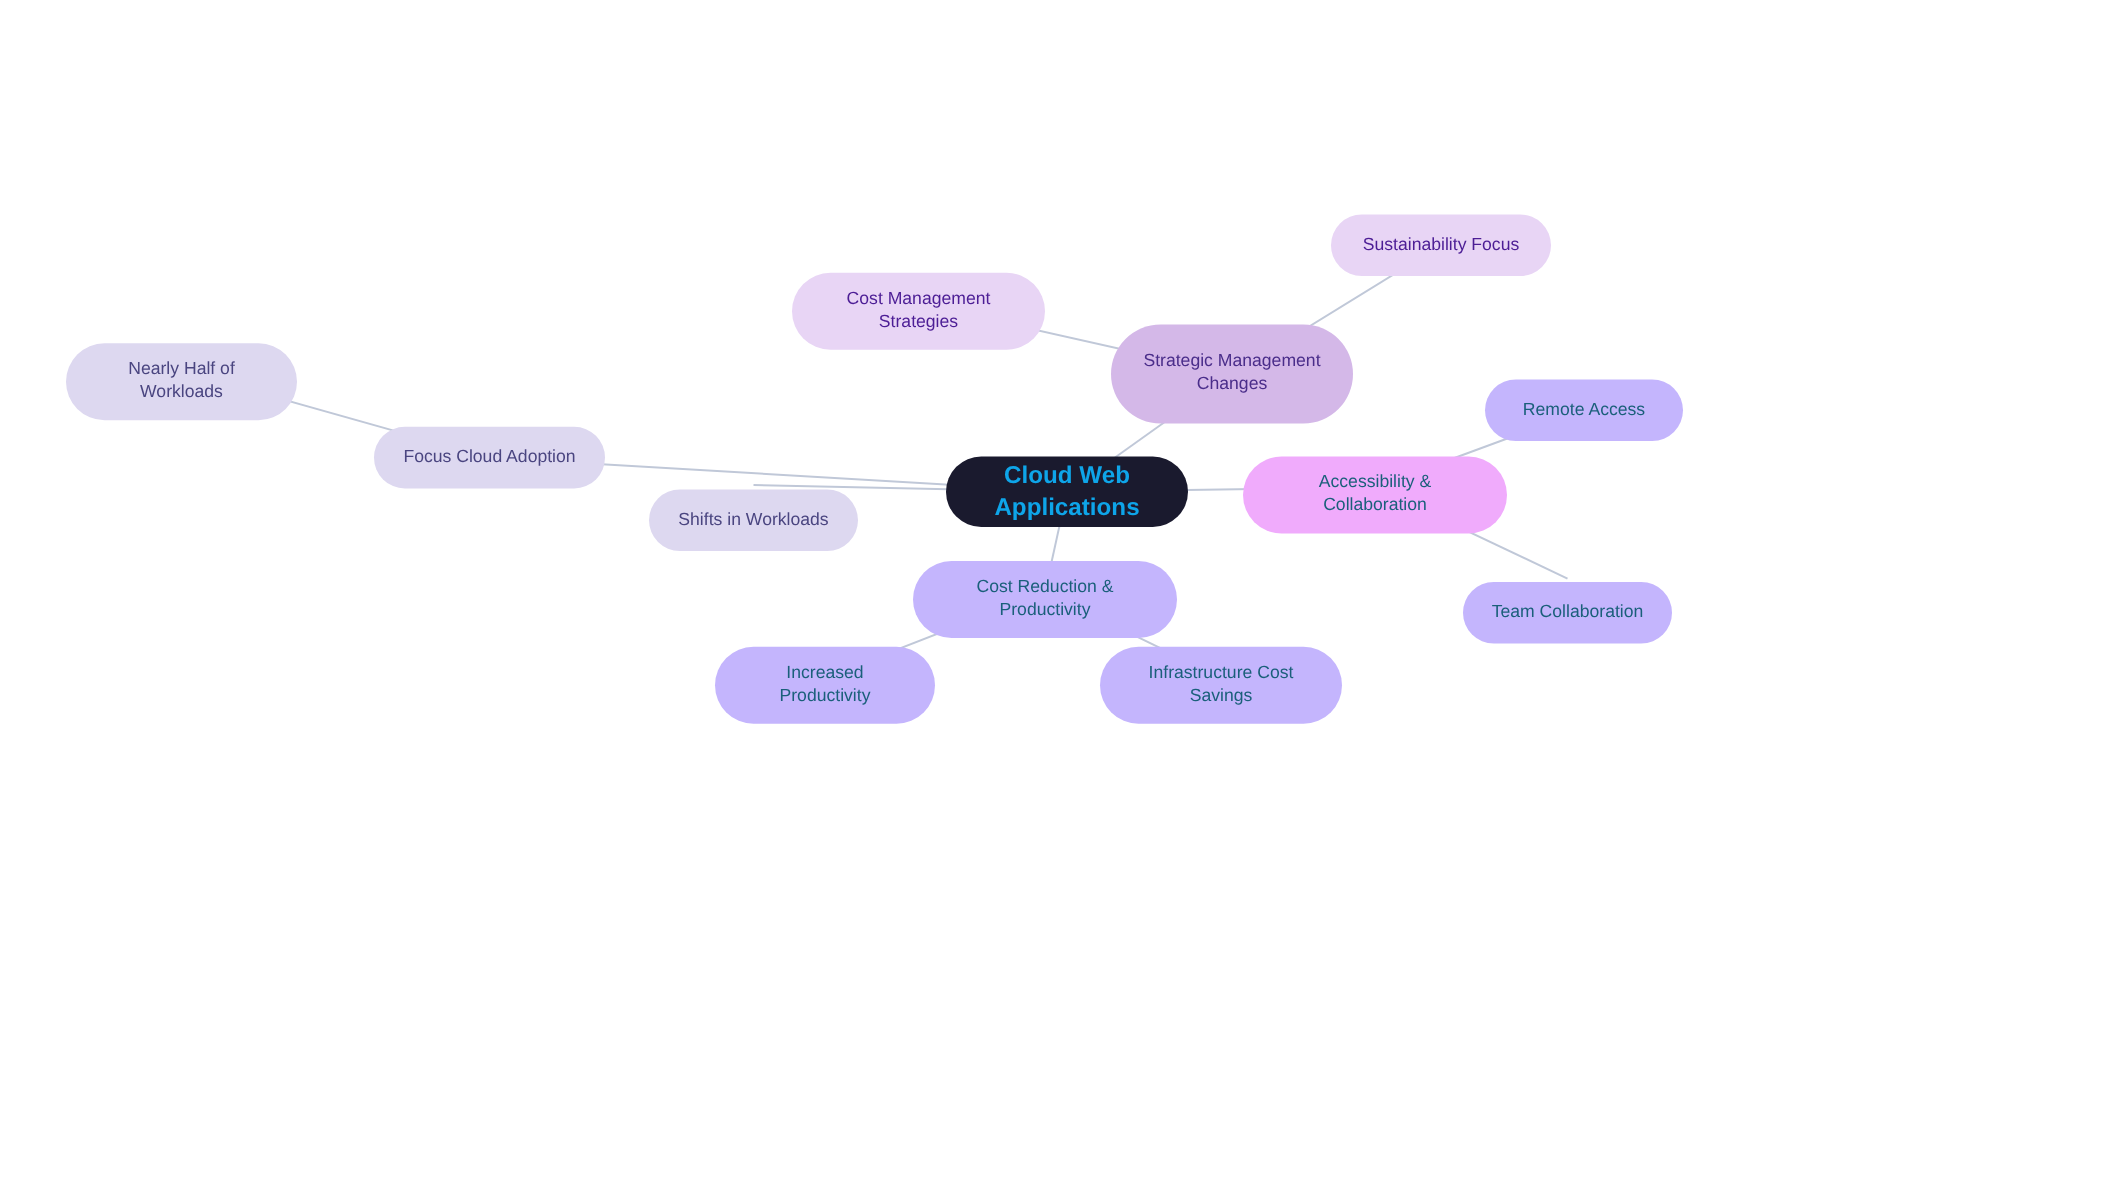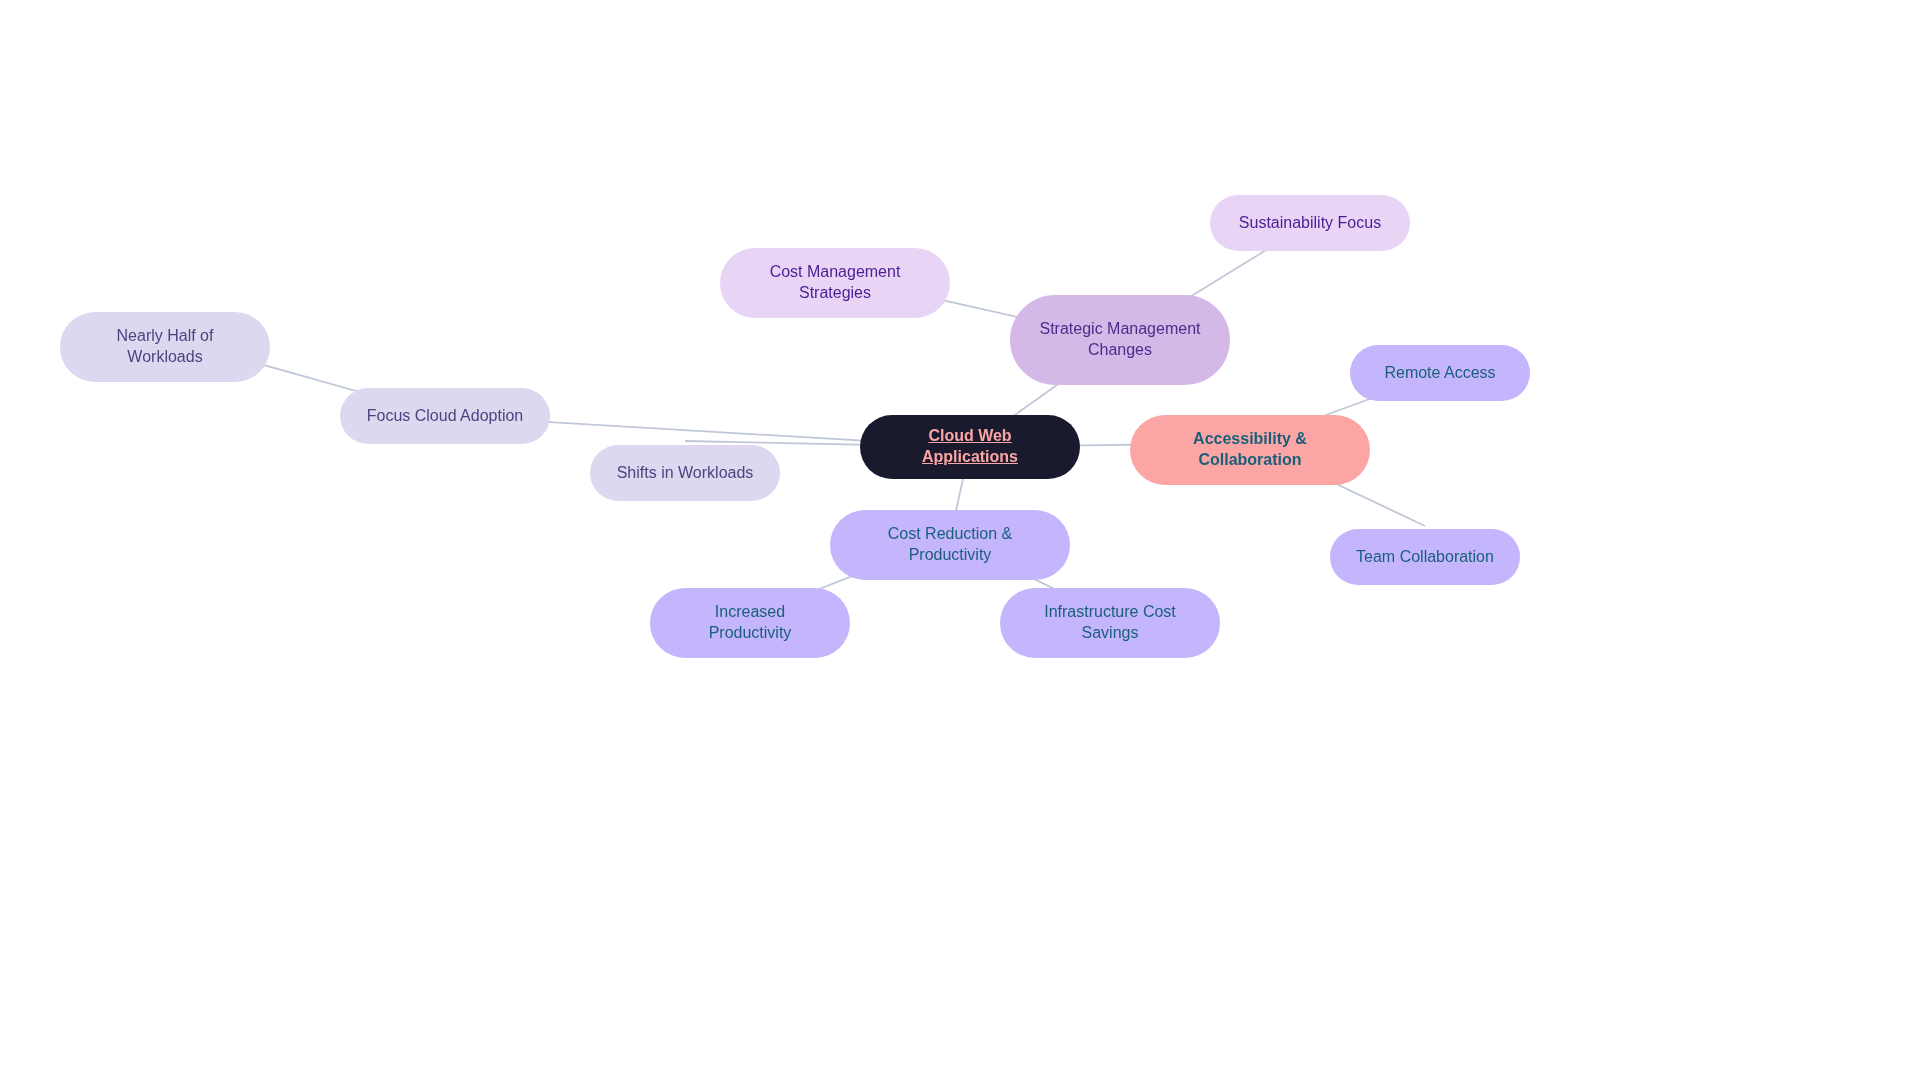--- a/index.html
+++ b/index.html
@@ -26,27 +26,26 @@
       justify-content: center;
       text-align: center;
       font-size: 16px;
       font-weight: 500;
       cursor: pointer;
       line-height: 1.3;
       padding: 14px 24px;
     }
     .node-center {
       background: #1a1a2e;
-      color: #fca5a5;
-      font-size: 16px;
+      color: #0ea5e9;
+      font-size: 22px;
       font-weight: 600;
       border-radius: 50px;
       width: 220px;
       height: 64px;
-      text-decoration: underline;
     }
     .node-purple-dark {
       background: #d4b8e8;
       color: #4a2d8a;
       border: none;
     }
     .node-purple-light {
       background: #e8d5f5;
       color: #4c1d95;
       border: none;
@@ -55,24 +54,23 @@
       background: #ddd8f0;
       color: #4a4580;
       border: none;
     }
     .node-blue-light {
       background: #c4b5fd;
       color: #1a5f7a;
       border: none;
     }
     .node-blue-medium {
-      background: #fca5a5;
+      background: #f0abfc;
       color: #1a5f7a;
       border: none;
-      font-weight: bold;
     }
   </style>
 </head>
 <body>
 
 <svg id="mind-map-svg">
 <path d="M 970 447 Q 1045 393.5 1120 340" fill="none" stroke="#c0c8d8" stroke-width="1.8"></path>
     <path d="M 1120 340 Q 1215 281.5 1310 223" fill="none" stroke="#c0c8d8" stroke-width="1.8"></path>
     <path d="M 1120 340 Q 977.5 308 835 276" fill="none" stroke="#c0c8d8" stroke-width="1.8"></path>
     <path d="M 970 447 Q 707.5 431.5 445 416" fill="none" stroke="#c0c8d8" stroke-width="1.8"></path>

